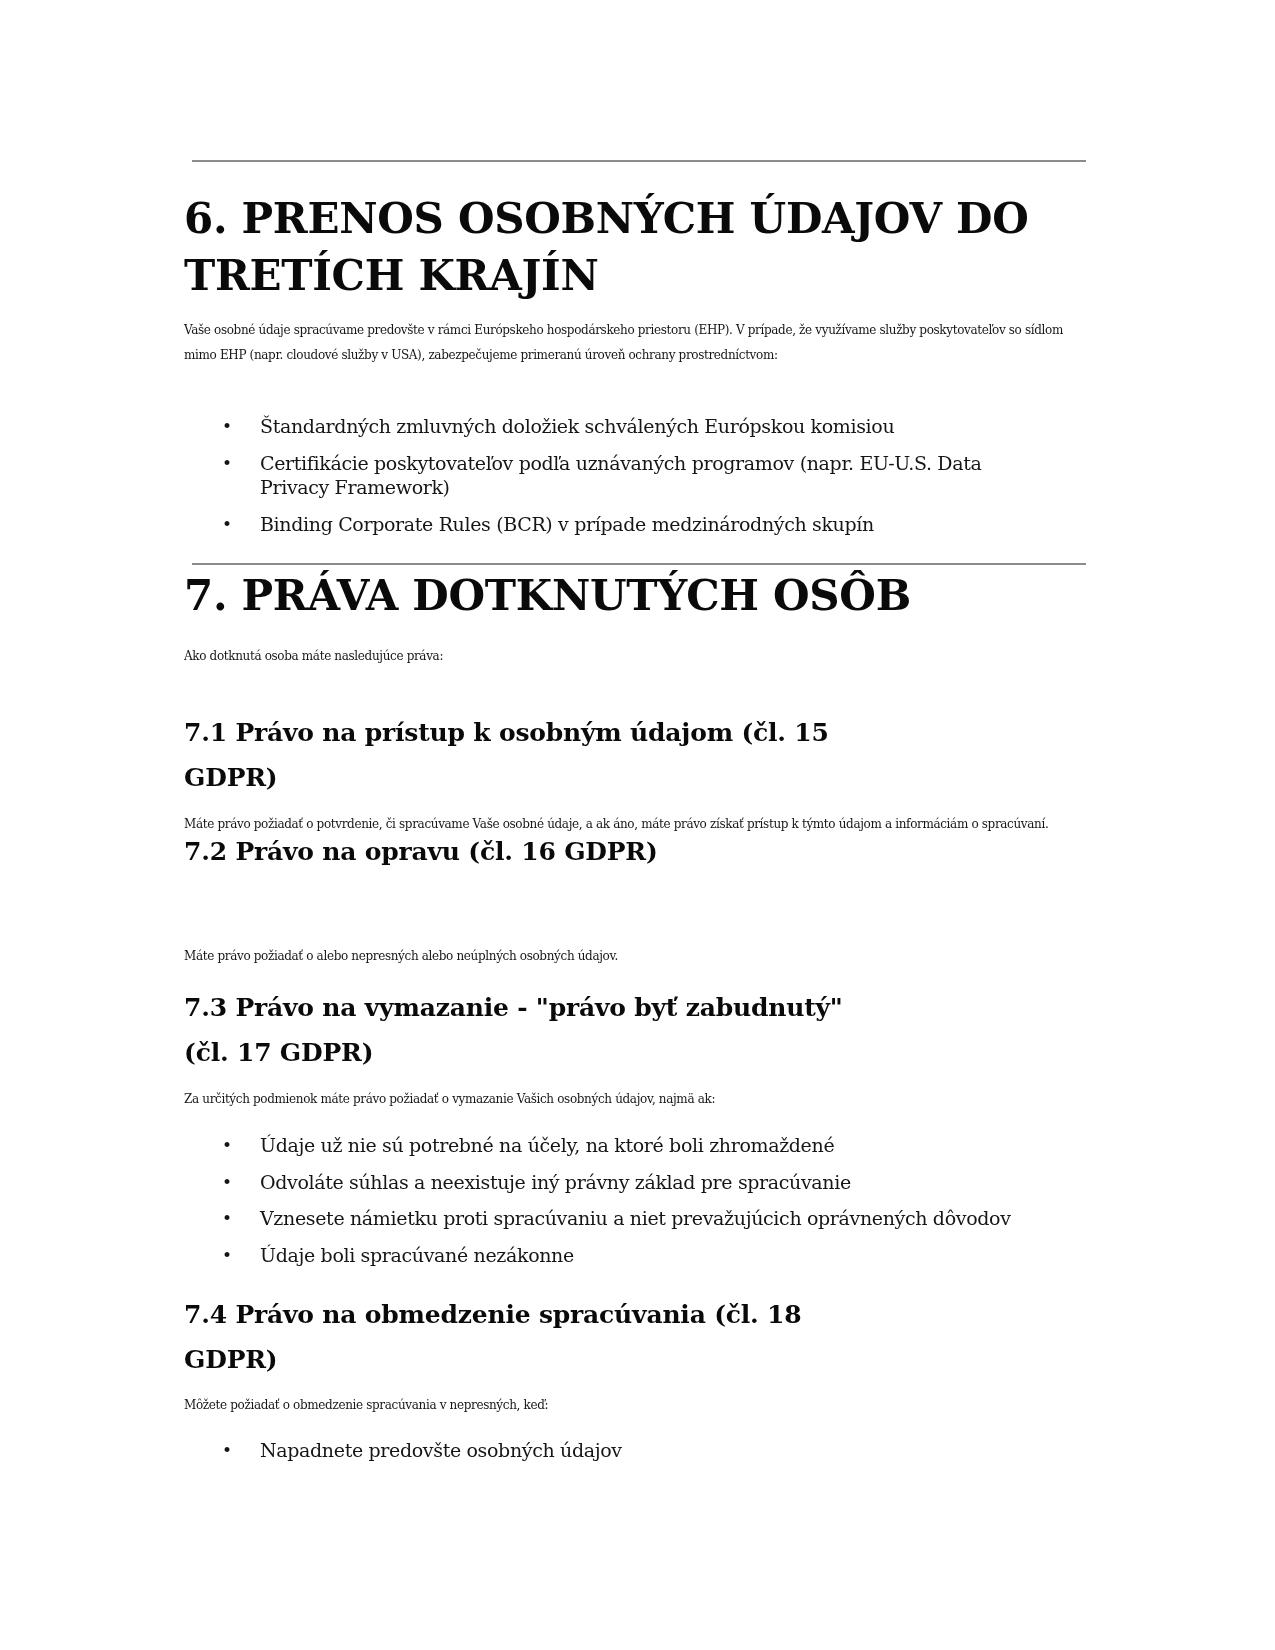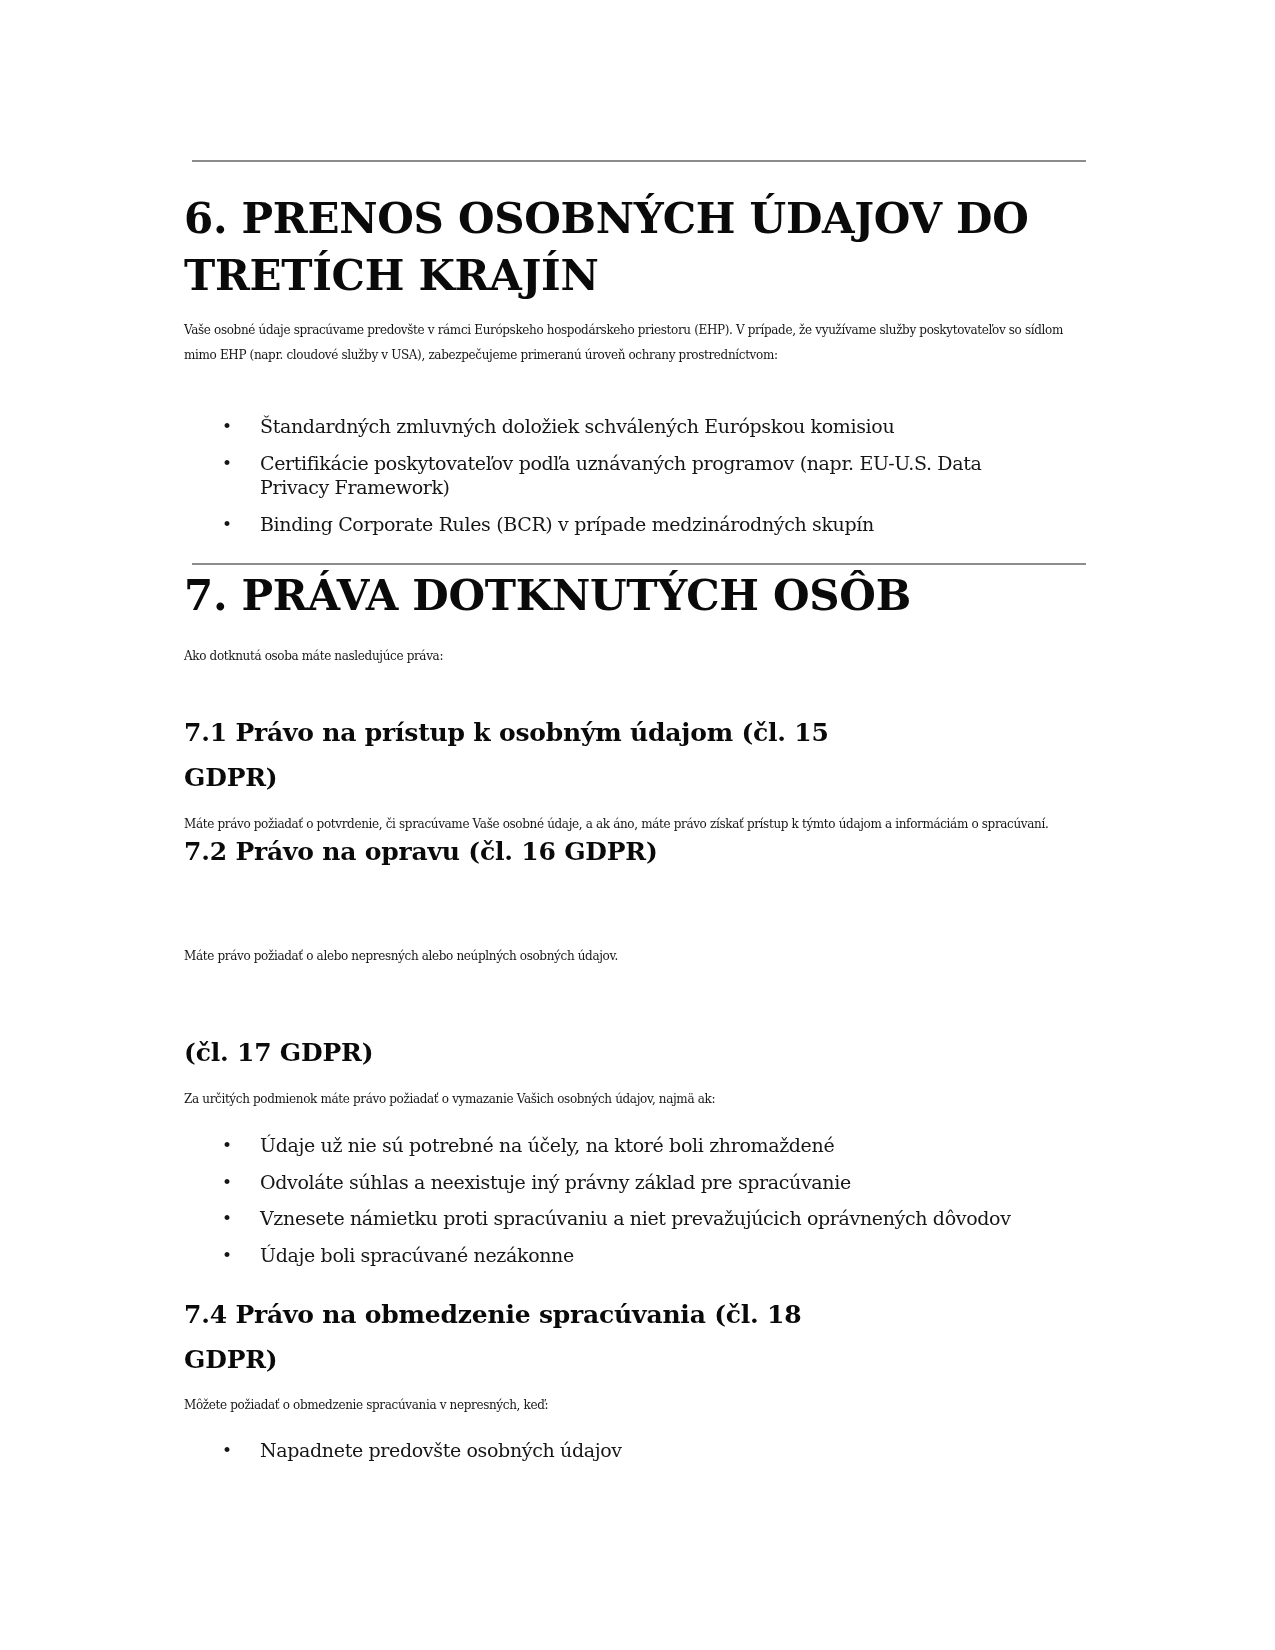--- a/index.html
+++ b/index.html
@@ -41,21 +41,21 @@
 <h2 class="sub abs" style="top:710px;">
   <span>7.1 Právo na prístup k osobným údajom (čl. 15</span><br>
   <span>GDPR)</span>
 </h2>
 <p class="body abs" style="top:812px; width:880px;">Máte právo požiadať o potvrdenie, či spracúvame Vaše osobné údaje, a ak áno, máte právo získať prístup k týmto údajom a informáciám o spracúvaní.</p>
 
 <h2 class="sub abs" style="top:829px;">7.2 Právo na opravu (čl. 16 GDPR)</h2>
 <p class="body abs" style="top:944px;">Máte právo požiadať o alebo nepresných alebo neúplných osobných údajov.</p>
 
 <h2 class="sub abs" style="top:985px;">
-  <br>
+  <span>7.3 Právo na vymazanie - "právo byť zabudnutý"</span><br>
   <span>(čl. 17 GDPR)</span>
 </h2>
 <p class="body abs" style="top:1087px;">Za určitých podmienok máte právo požiadať o vymazanie Vašich osobných údajov, najmä ak:</p>
 
 <ul class="bl abs" style="top:1133px;">
   <li style="margin-bottom:12px;"><span class="bullet">•</span><span>Údaje už nie sú potrebné na účely, na ktoré boli zhromaždené</span></li>
   <li style="margin-bottom:12px;"><span class="bullet">•</span><span>Odvoláte súhlas a neexistuje iný právny základ pre spracúvanie</span></li>
   <li style="margin-bottom:12px;"><span class="bullet">•</span><span>Vznesete námietku proti spracúvaniu a niet prevažujúcich oprávnených dôvodov</span></li>
   <li><span class="bullet">•</span><span>Údaje boli spracúvané nezákonne</span></li>
 </ul>

